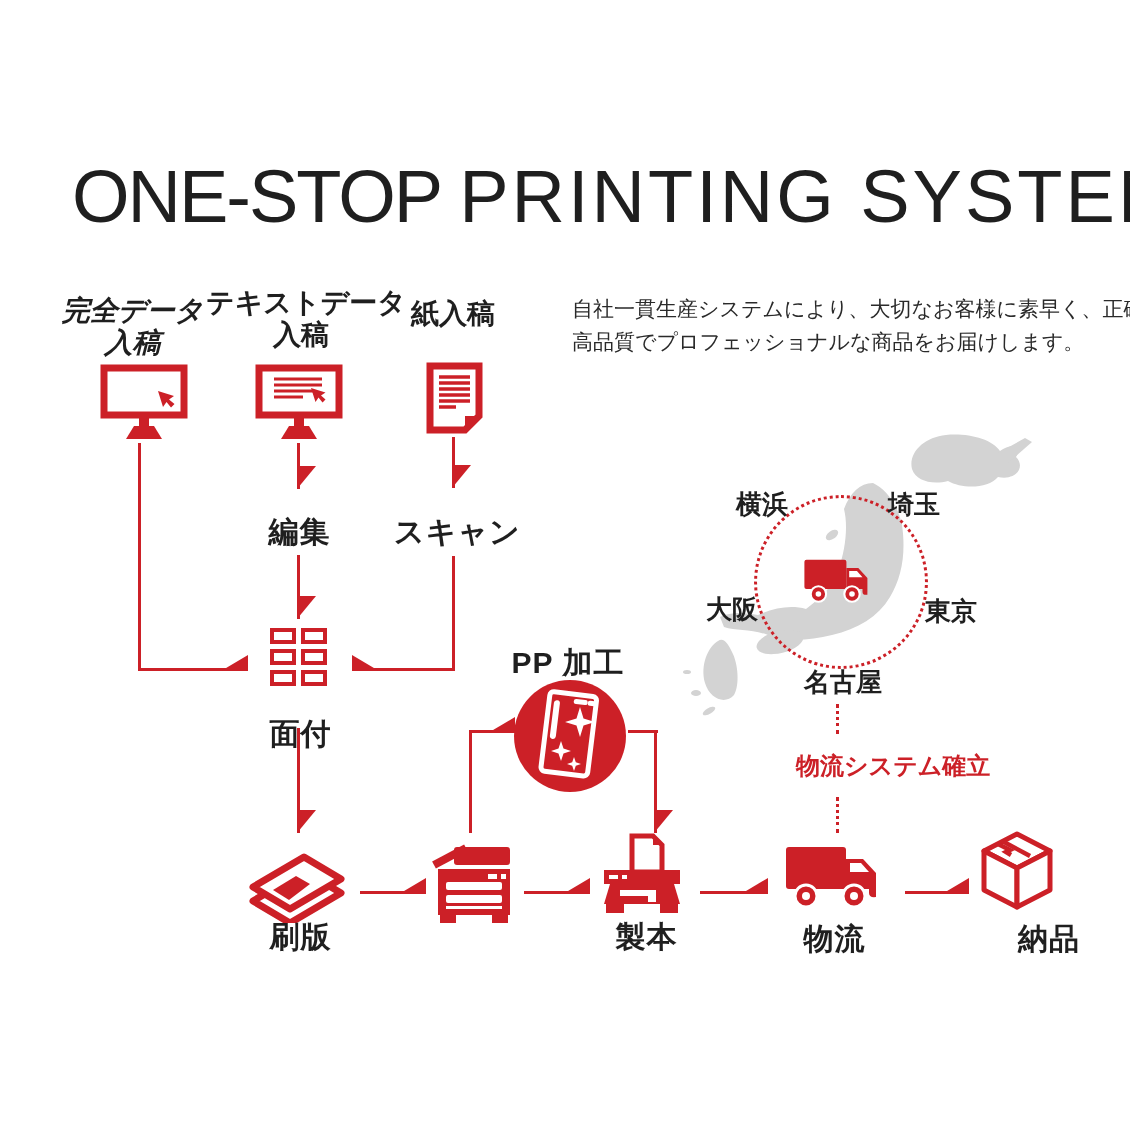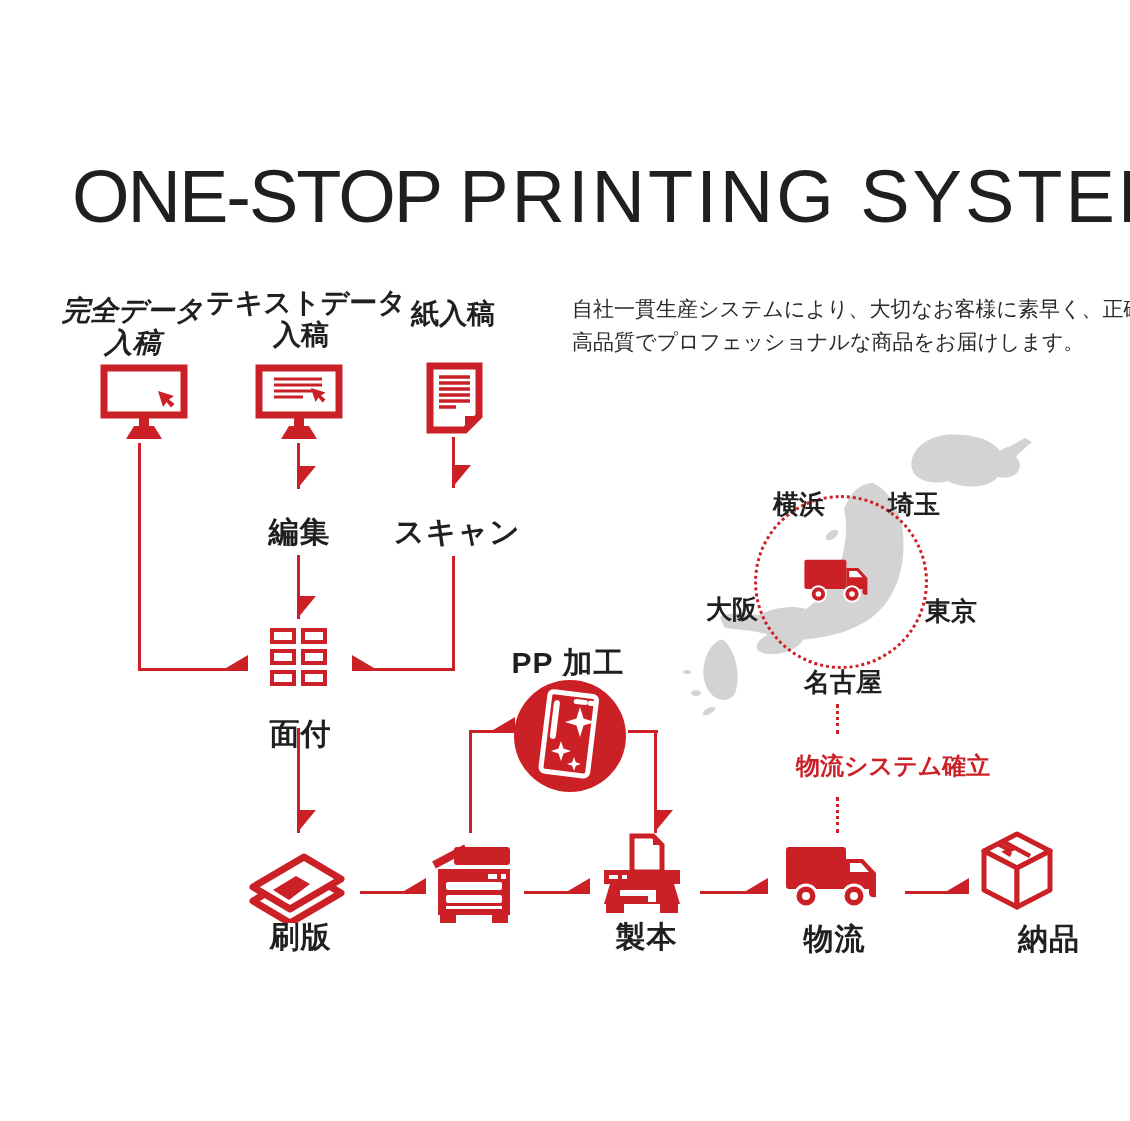--- a/index.html
+++ b/index.html
@@ -263,21 +263,21 @@
     <rect x="2" y="4" width="60" height="42" rx="3" fill="currentColor"></rect>
     <path d="M62 16 H79 L92 30 V46 H62 Z" fill="currentColor"></path>
     <path d="M85 46 h7 v8 q-7 1 -7 -4 z" fill="currentColor"></path>
     <path d="M66 20 H77 L85 29 H66 Z" fill="#fff"></path>
     <circle cx="22" cy="53" r="11" fill="currentColor" stroke="#fff" stroke-width="3"></circle>
     <circle cx="22" cy="53" r="4" fill="#fff"></circle>
     <circle cx="70" cy="53" r="11" fill="currentColor" stroke="#fff" stroke-width="3"></circle>
     <circle cx="70" cy="53" r="4" fill="#fff"></circle>
   </svg>
 
-  <div class="abs city-label" style="left:736px;top:487px;margin-left:37px;">横浜</div>
+  <div class="abs city-label" style="left:736px;top:487px;">横浜</div>
   <div class="abs city-label" style="left:888px;top:487px;">埼玉</div>
   <div class="abs city-label" style="left:706px;top:592px;">大阪</div>
   <div class="abs city-label" style="left:925px;top:594px;">東京</div>
   <div class="abs city-label" style="left:804px;top:665px;">名古屋</div>
 
   <div class="abs dotted-v" style="left:836px;top:704px;height:30px;"></div>
   <div class="abs red-caption" style="left:760px;top:750px;width:180px;text-align:center;margin-left:36px;">物流システム確立</div>
   <div class="abs dotted-v" style="left:836px;top:797px;height:36px;"></div>
 
 </div>

